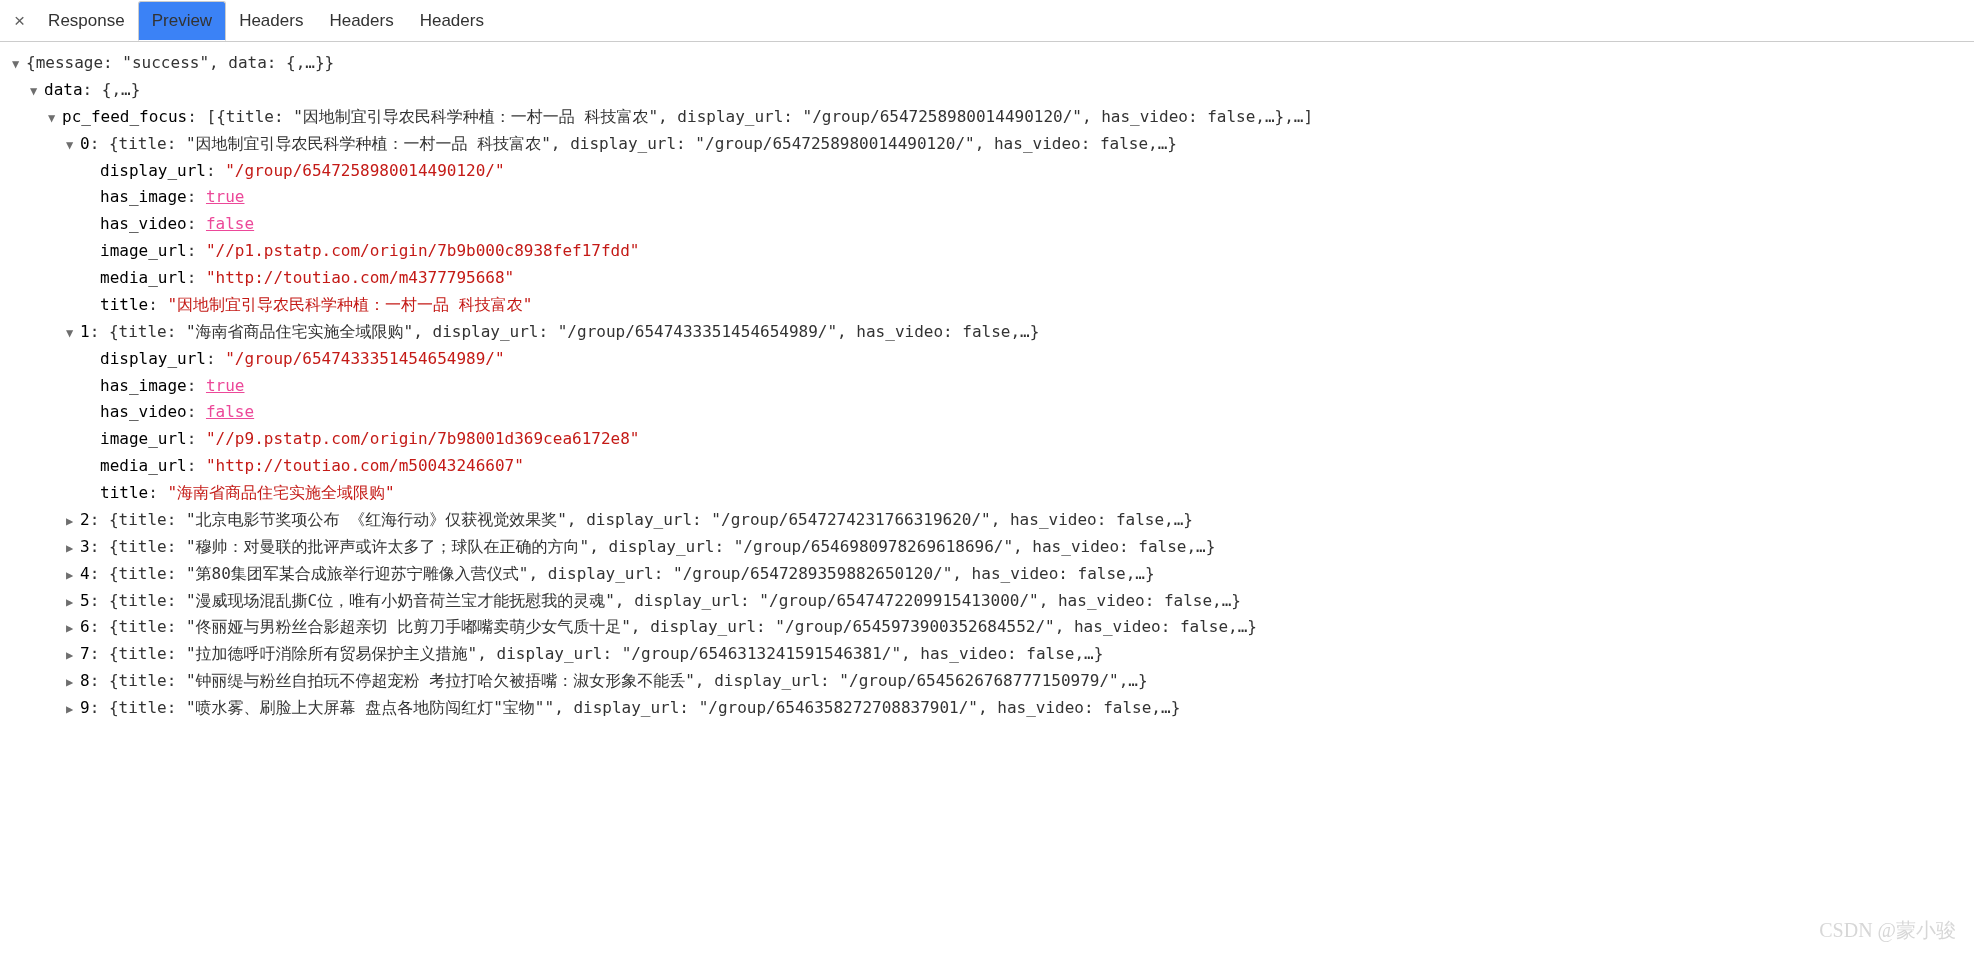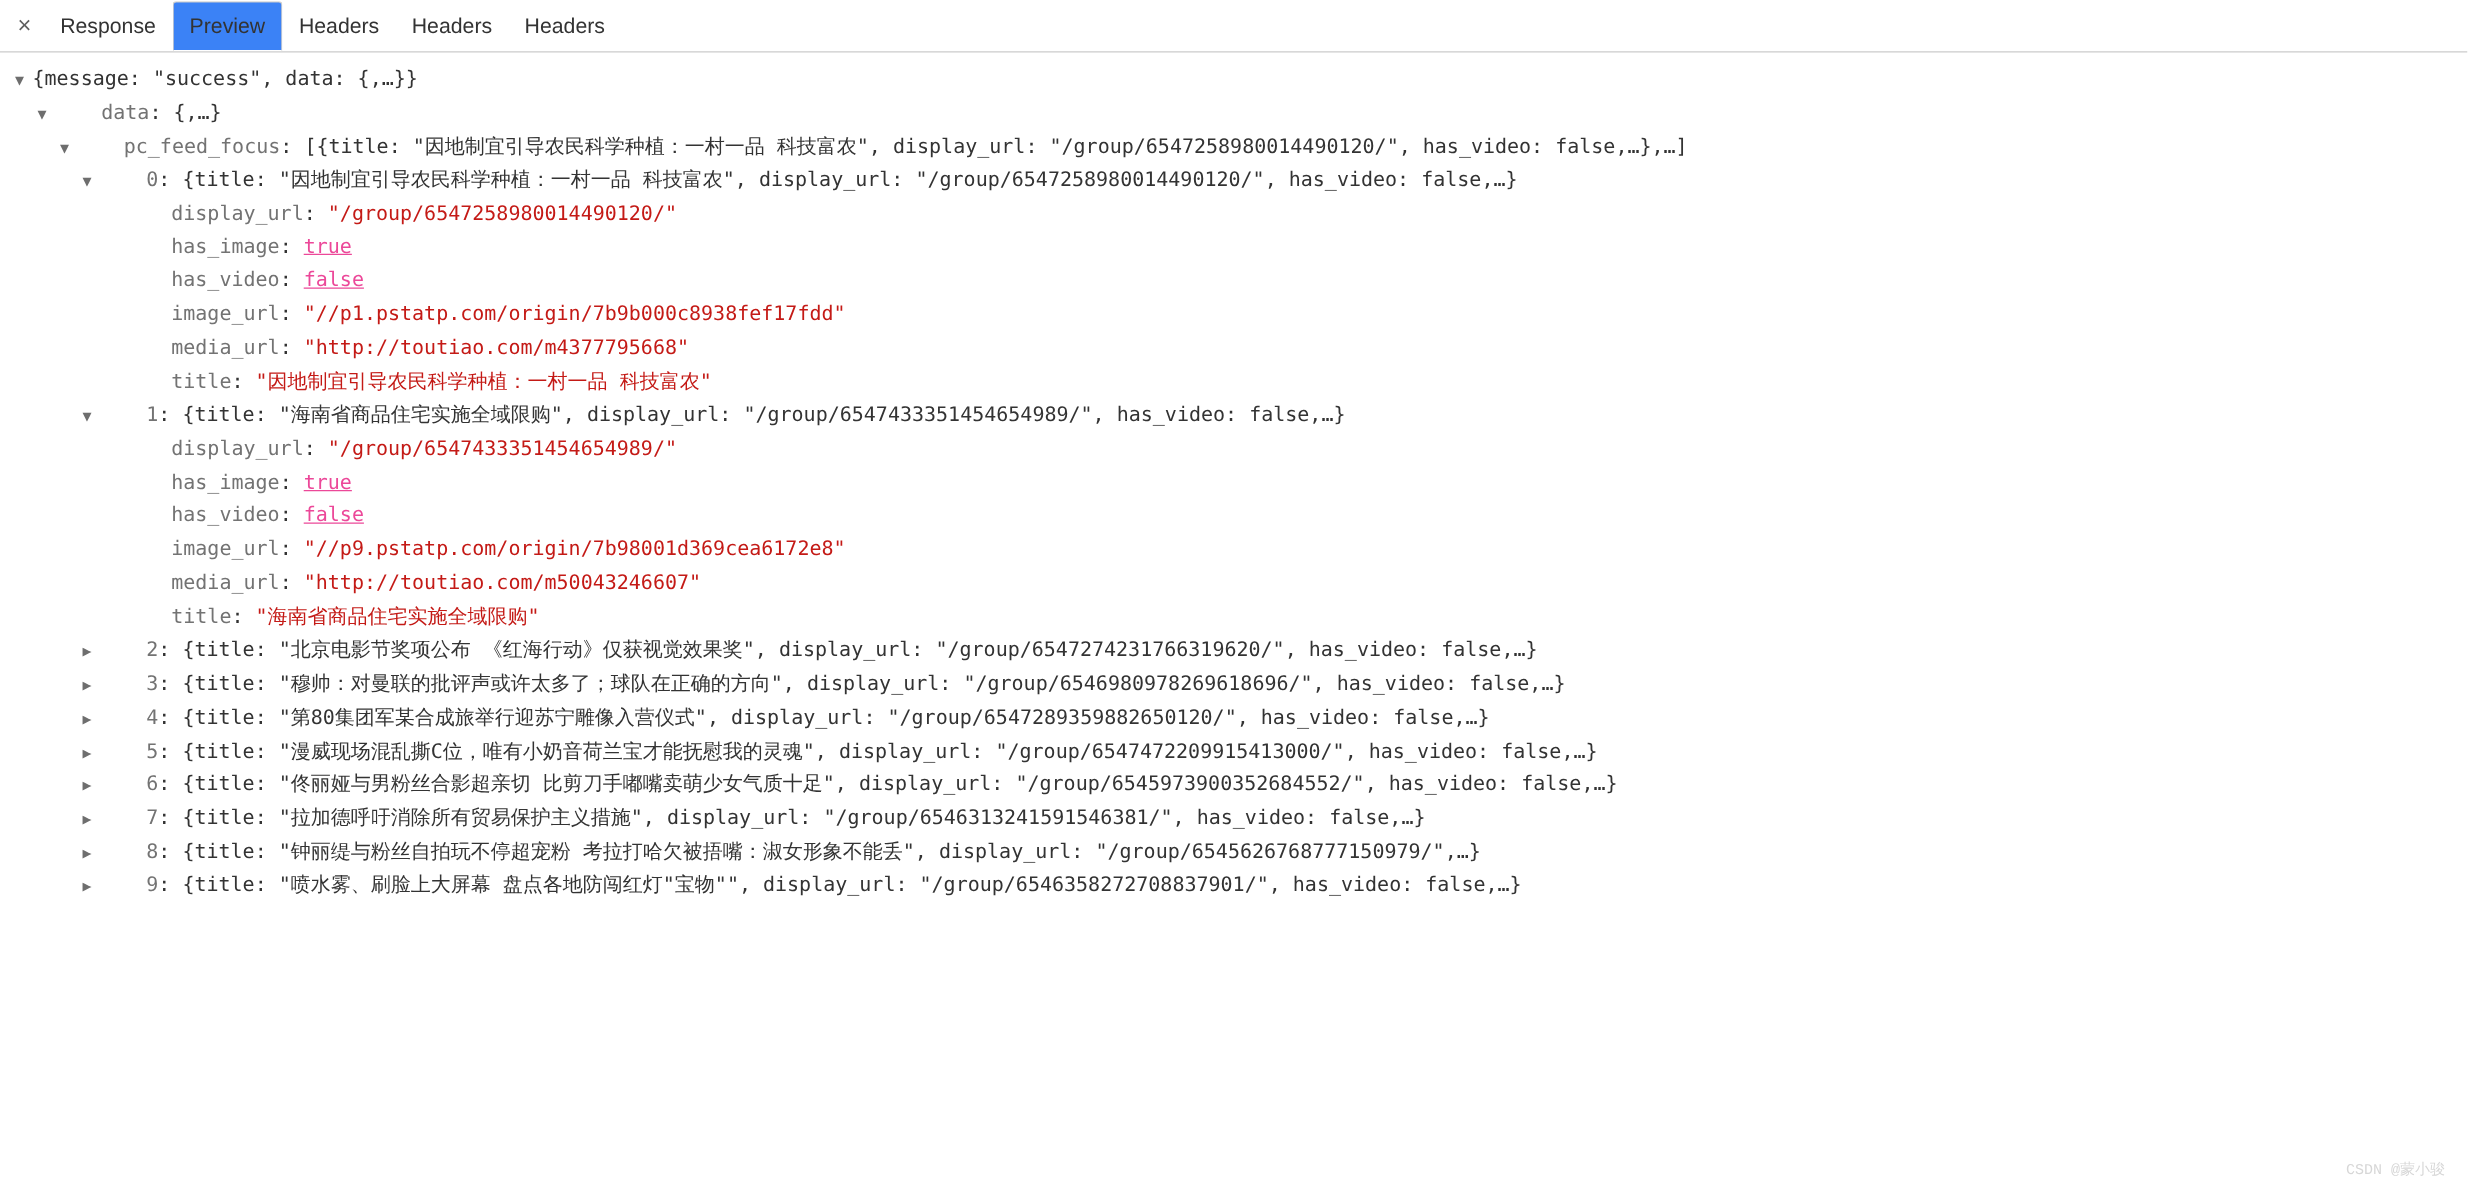--- a/index.html
+++ b/index.html
@@ -7,26 +7,26 @@
 .tabs { display:flex; align-items:center; border-bottom:1px solid #ccc; padding:0 4px; height:42px; font-family:-apple-system,"Helvetica Neue",Arial,sans-serif; }
 .tabs .close { font-size:19px; color:#606060; padding:0 10px; cursor:pointer; }
 .tab { padding:9px 13px; color:#333; cursor:pointer; font-size:17px; }
 .tab.active { border:1px solid #ccc; border-bottom:1px solid #fff; border-radius:3px 3px 0 0; margin-bottom:-1px; background:#3b82f6; }
 .json { padding:8px 8px 14px 8px; line-height:1.68; }
 .row { white-space:nowrap; }
 .ind { display:inline-block; }
 .arrow { display:inline-block; width:14px; color:#6e6e6e; font-size:12px; cursor:pointer; user-select:none; }
 .arrow::before { content:"▶"; }
 .arrow.open::before { content:"▼"; }
-.key { color:#737373;margin-left:37px; }
+.key { color:#000000; }
 .str { color:#c41a16; }
 .num { color:#1c00cf; }
 .bool { color:#ec4899;text-decoration:underline; }
 .pre { color:#333; }
-.watermark { position:fixed; right:18px; bottom:10px; color:#d7d7d7; font-family:Liberation Mono, monospace; font-size:12px; pointer-events:none; }
+.watermark { position:fixed; right:18px; bottom:10px; color:#d7d7d7; font-family:Liberation Serif, serif; font-size:20px; pointer-events:none; }
 </style>
 </head>
 <body>
 
 <div class="tabs">
   <span class="close">×</span>
   <span class="tab">Response</span>
   <span class="tab active">Preview</span>
   <span class="tab">Headers</span>
   <span class="tab">Headers</span>

